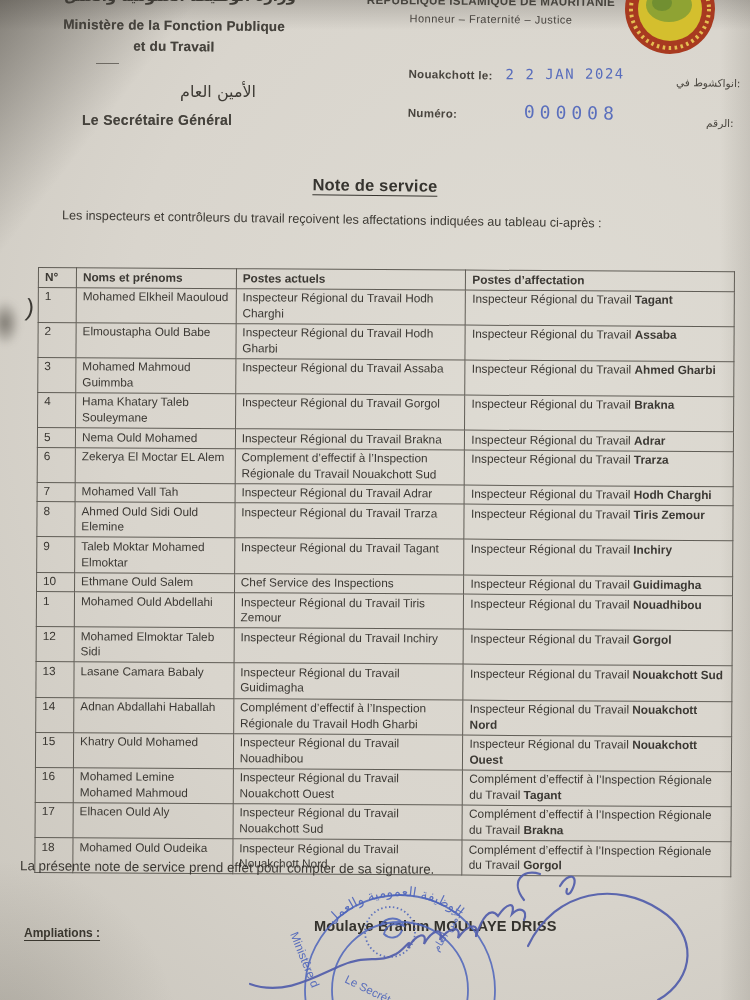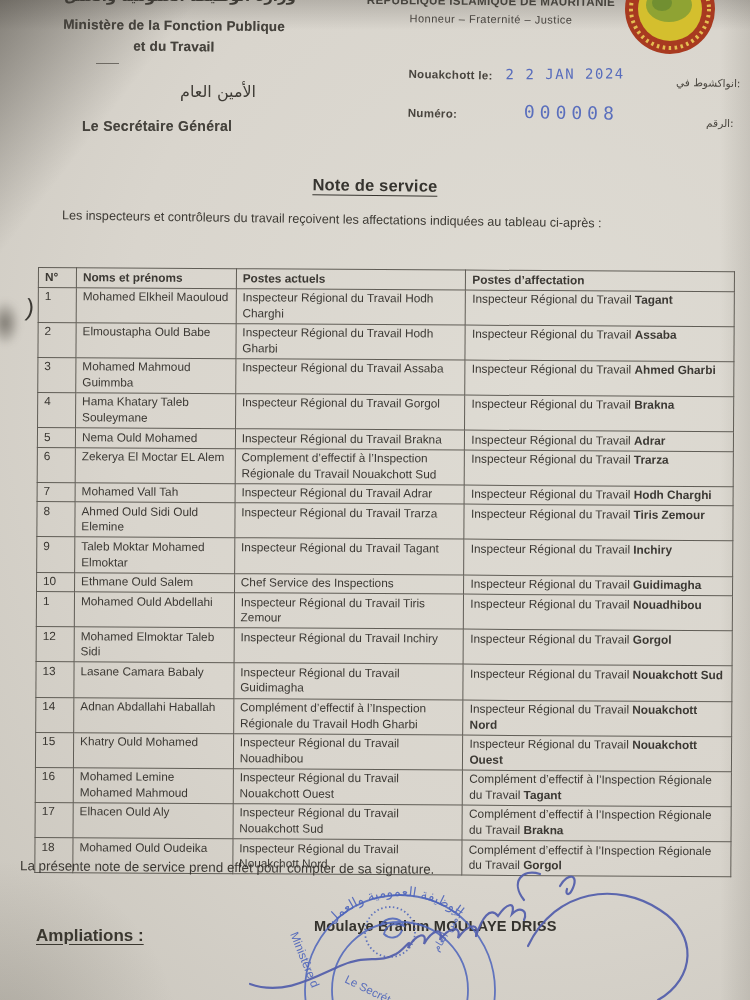--- a/index.html
+++ b/index.html
@@ -19,21 +19,21 @@
   .ar{font-family:"DejaVu Sans",sans-serif;}
   .mono{font-family:"DejaVu Sans Mono",monospace;}
 
   
   .ministry-ar{left:30px;top:-12px;width:300px;text-align:center;font-size:15px;font-weight:bold;line-height:1.1;color:#3e3b35;}
   .ministry-fr{left:26px;top:16px;width:296px;text-align:center;font-size:13.5px;font-weight:600;line-height:1.55;letter-spacing:.2px;color:#45423c;transform:rotate(.6deg);text-shadow:0 0 .6px rgba(69,66,60,.55);}
   .divider{left:96px;top:63px;width:23px;border-top:1.7px solid #6e6a63;}
   .republic{left:336px;top:-6px;width:310px;text-align:center;font-size:11.6px;font-weight:600;letter-spacing:.3px;color:#46433d;transform:rotate(.5deg);}
   .motto{left:336px;top:13px;width:310px;text-align:center;font-size:11px;font-weight:500;letter-spacing:.5px;color:#494540;transform:rotate(.5deg);}
   .sg-ar{left:128px;top:82px;width:180px;text-align:center;font-size:16px;color:#3e3b35;}
-  .sg-fr{left:82px;top:118px;font-size:14px;font-weight:600;letter-spacing:.3px;color:#45423c;text-shadow:0 0 .6px rgba(69,66,60,.5);}
+  .sg-fr{left:82px;top:112px;font-size:14px;font-weight:600;letter-spacing:.3px;color:#45423c;text-shadow:0 0 .6px rgba(69,66,60,.5);}
   .seal{left:620px;top:-33px;}
 
   
   .meta{left:402px;top:64px;width:340px;height:80px;transform:rotate(1.1deg);}
   .m-label{font-size:11.5px;font-weight:600;color:#48443e;letter-spacing:.3px;}
   .m-l1{left:6px;top:7px;}
   .m-l2{left:6px;top:46px;}
   .m-date{left:103px;top:2px;font-size:14px;letter-spacing:1.5px;color:var(--stamp_blue);transform:rotate(-1.5deg);opacity:.92;}
   .m-num{left:122px;top:38px;font-size:18px;letter-spacing:5px;color:var(--stamp_blue);opacity:.9;}
   .m-ar{font-size:10.5px;color:#4a463f;}
@@ -53,21 +53,21 @@
   
   .tbl{left:38px;top:267px;width:697px;transform:rotate(.35deg);transform-origin:top left;
     border-collapse:collapse;font-size:11.8px;line-height:1.32;color:#3b3833;}
   .tbl th,.tbl td{border:1px solid var(--table_border);padding:1.5px 6px;vertical-align:top;text-align:left;font-weight:normal;}
   .tbl th{font-weight:600;}
   .tbl td b{font-weight:700;}
 
   
   .closing{left:20px;top:860px;font-size:13.4px;color:#3b3833;transform:rotate(.5deg);}
   .signatory{left:314px;top:918px;font-size:14.6px;font-weight:700;letter-spacing:.2px;color:#34322d;}
-  .amp-label{left:36px;top:926px;font-size:17px;font-weight:700;color:#3a372f;text-decoration:underline;text-underline-offset:3px;}
+  .amp-label{left:24px;top:926px;font-size:12px;font-weight:700;color:#3a372f;text-decoration:underline;text-underline-offset:3px;}
   .amp-list{left:22px;top:948px;font-size:9.6px;line-height:1.6;font-weight:600;color:#403c35;}
   .stamp{left:228px;top:866px;}
 
   
   .stampink{stroke:var(--stamp_blue);fill:none;stroke-width:1.8;opacity:.85;}
   .stamptext{fill:var(--stamp_blue);stroke:none;opacity:.9;}
   .sig{stroke:var(--signature_blue);fill:none;stroke-width:2.2;stroke-linecap:round;opacity:.95;}
   .sealring{fill:var(--seal_red);}
   .sealcore{fill:var(--seal_yellow);}
   .sealgreen{fill:var(--seal_green);opacity:.8;}

